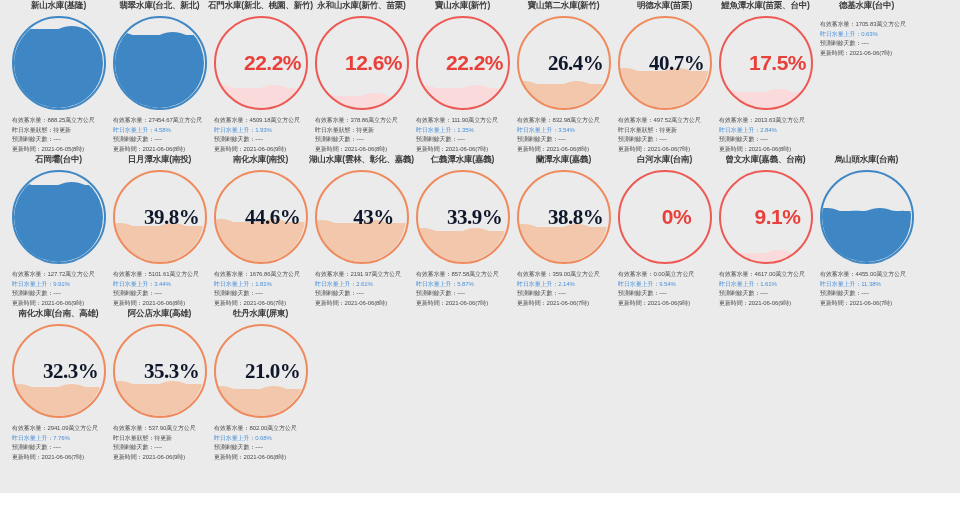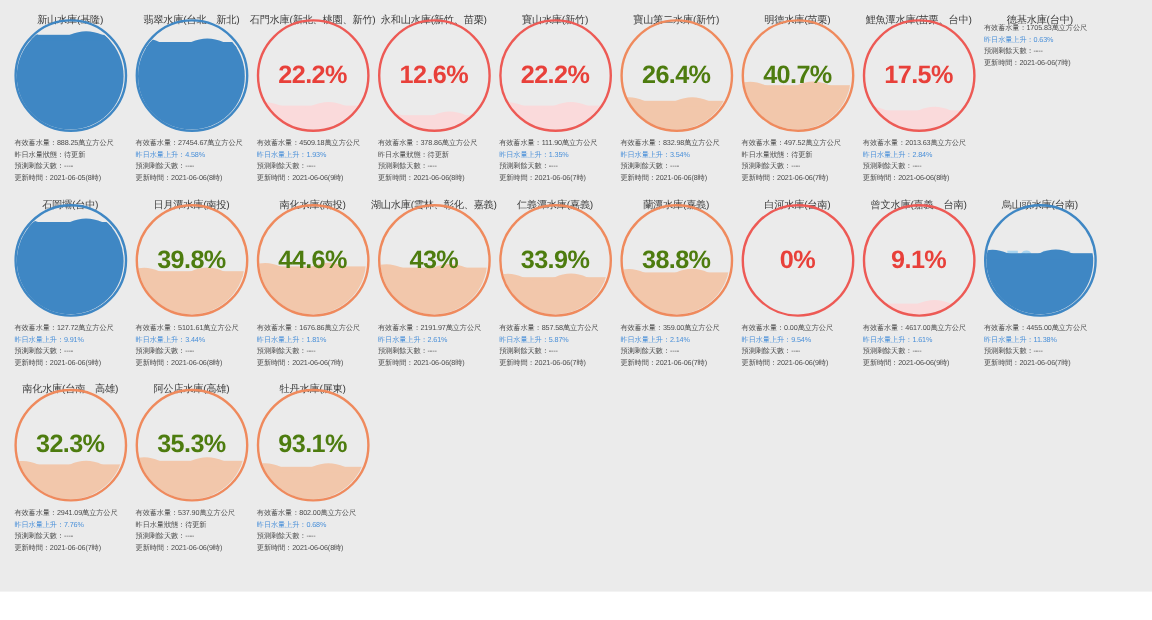--- a/index.html
+++ b/index.html
@@ -29,25 +29,25 @@
     margin-right: 0px;
     padding: 0 2px;
     display: flex;
     flex-direction: column;
     align-items: center;
     flex: 0 0 101px;
   }
   .card-title {
     font-size: 8.5px;
     color: #3c3c3c;
-    font-weight: normal;
+    font-weight: bold;
     text-align: right;
     line-height: 11px;
     height: 14px;
-    padding-top: 11px;
+    padding-top: 0;
     white-space: nowrap;
     letter-spacing: -0.2px;
   }
   .gauge-wrap {
     position: relative;
     width: 94px;
     height: 94px;
     margin-top: 2px;
   }
   .gauge-ring {
@@ -78,40 +78,40 @@
   }
   .water .crest {
     position: absolute;
     top: -5px;
     left: 0;
     width: 100%;
     height: 10px;
   }
   .pct {
     position: absolute;
-    left: 0; top: 0;
+    left: 12px; top: 0;
     width: 94px; height: 94px;
     display: flex;
     align-items: center;
     justify-content: center;
     font-size: 21px;
     font-weight: bold;
     color: #e8403a;
     z-index: 3;
     letter-spacing: -0.5px;
   }
   
   .gauge-wrap.full .pct { z-index: 1; color: #a8d4ef; }
   .gauge-wrap.full .gauge-inner { z-index: 2; }
   .gauge-wrap.full .water { background: #3f87c4; }
   .gauge-wrap.full .gauge-ring { border-color: #3f87c4; }
 
   .gauge-wrap.mid .gauge-ring { border-color: #ef8a5d; }
   .gauge-wrap.mid .water { background: #f2c7ab; }
-  .gauge-wrap.mid .pct { color: #4d7c0f; }
+  .gauge-wrap.mid .pct { color: #0f172a; font-family: Liberation Serif, serif; }
 
   .gauge-wrap.low .gauge-ring { border-color: #ed5a55; }
   .gauge-wrap.low .water { background: #fadadb; }
   .gauge-wrap.low .pct { color: #e8403a; }
 
   .stats {
     margin-top: 6px;
     width: 100%;
     padding-left: 2px;
     font-size: 6px;
@@ -529,21 +529,21 @@
           <div class="card-title">牡丹水庫(屏東)</div>
           <div class="gauge-wrap mid">
             <div class="gauge-inner">
               <div class="water" style="height:30.2%">
                 <svg class="crest" viewBox="0 0 120 10" preserveAspectRatio="none">
                   <path d="M0,6 C10,1 20,1 30,5 C40,9 50,9 60,5 C70,1 80,1 90,5 C100,9 110,9 120,5 L120,10 L0,10 Z" fill="#f2c7ab"></path>
                 </svg>
               </div>
             </div>
             <div class="gauge-ring"></div>
-            <div class="pct">93.1%</div>
+            <div class="pct">21.0%</div>
           </div>
           <div class="stats">
             <div>有效蓄水量：<span>802.00</span>萬立方公尺</div>
             <div class="up">昨日水量上升：<span>0.68%</span></div>
             <div>預測剩餘天數：<span>----</span></div>
             <div>更新時間：<span>2021-06-06(8時)</span></div>
           </div>
         </div>
       </div>
     </div>

